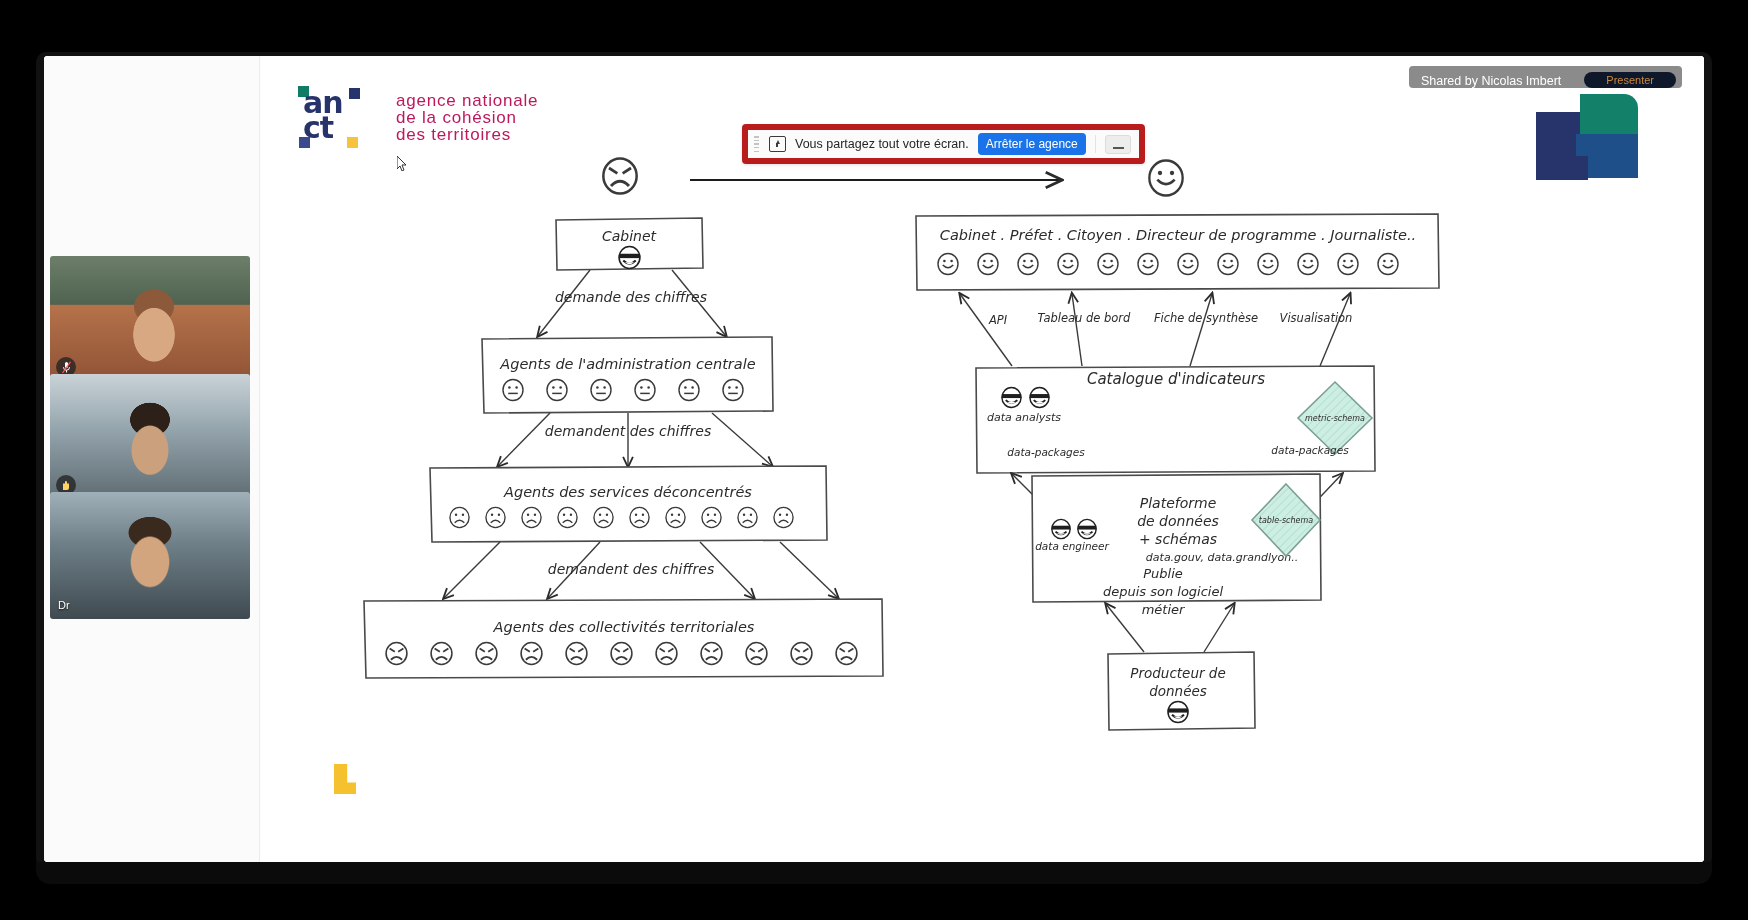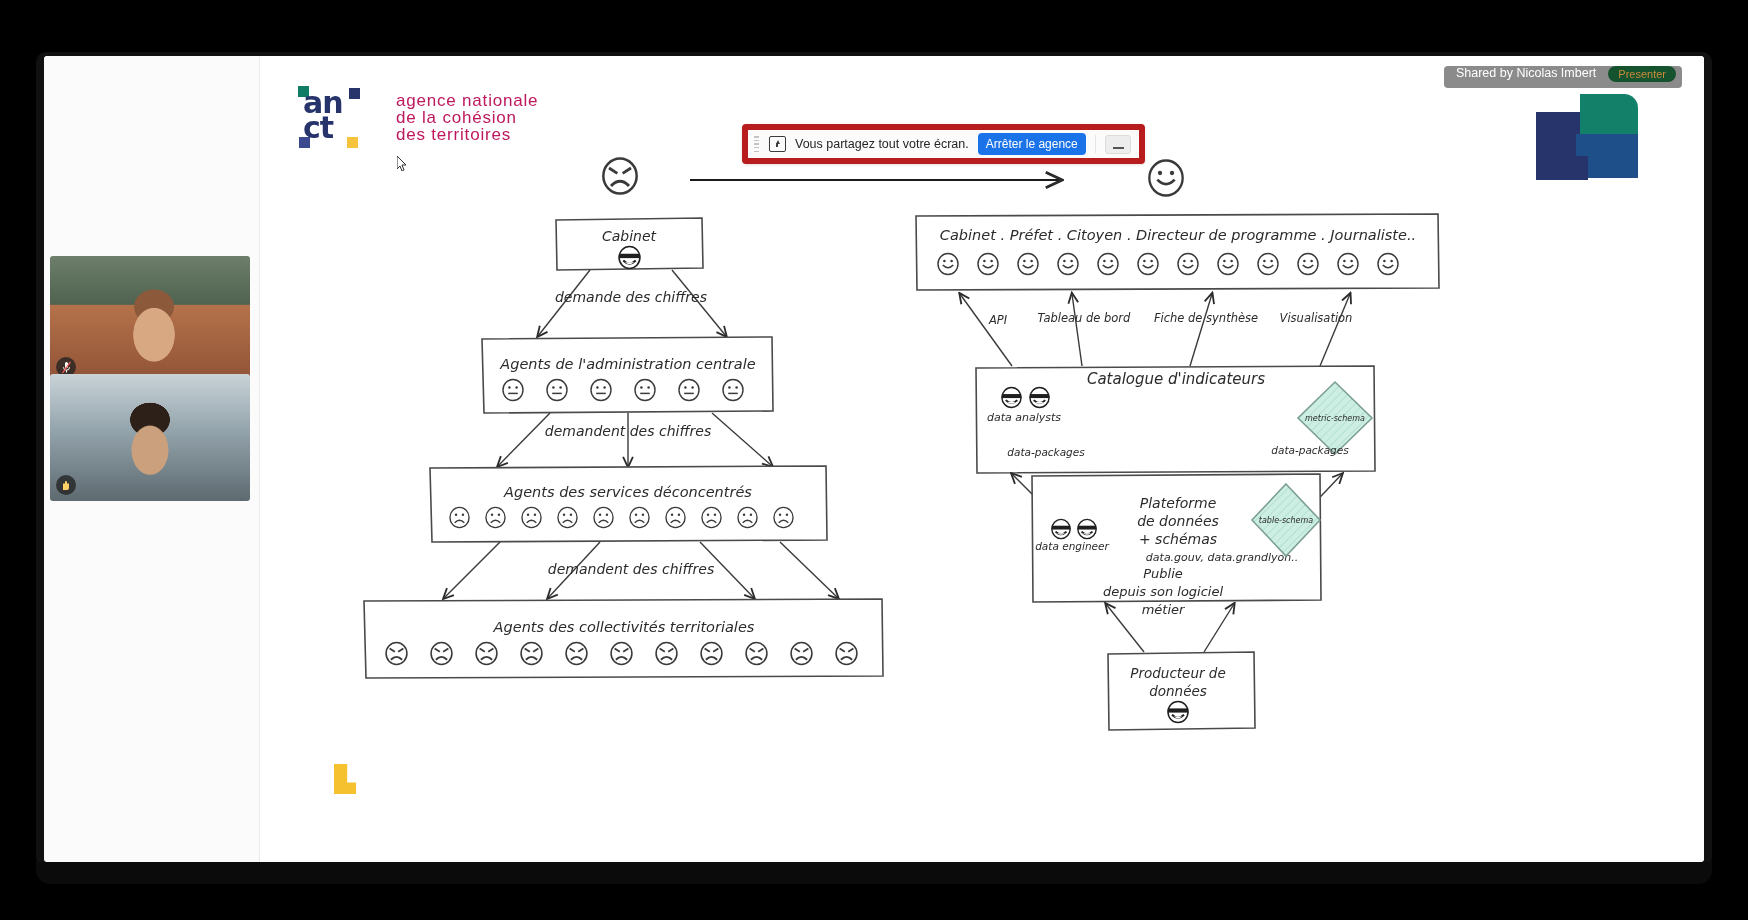--- a/index.html
+++ b/index.html
@@ -55,24 +55,24 @@
         border-radius:50%;background:rgba(35,35,35,.78);color:#fff;font-size:11px;
         display:flex;align-items:center;justify-content:center;}
   .tile-name{position:absolute;left:8px;bottom:8px;color:#fff;font-size:11px;
         text-shadow:0 1px 2px rgba(0,0,0,.8);}
 
   
   .stage{flex:1;position:relative;background:#fff;}
 
   
   .share-owner{position:absolute;right:22px;top:10px;height:22px;
-      display:flex;align-items:flex-start;gap:12px;padding:0 6px 0 12px;
+      display:flex;align-items:flex-end;gap:23px;padding:0 6px 0 12px;
       background:#8b8b8b;border-radius:4px;color:#fff;font-size:12.5px;}
-  .presenter-pill{background:#14532d;color:#c98a3c;font-size:11px;
-      border-radius:11px;padding:2px 10px;}
+  .presenter-pill{background:#0f172a;color:#c98a3c;font-size:11px;
+      border-radius:11px;padding:2px 22px;}
 
   
   .brand{position:absolute;left:38px;top:30px;display:flex;align-items:center;gap:20px;}
   .logo-mark{position:relative;width:62px;height:62px;}
   .logo-letters{position:absolute;left:5px;top:4px;font-size:30px;line-height:25px;
       font-weight:bold;color:#27336b;letter-spacing:-1px;
       font-family:"DejaVu Sans",sans-serif;}
   .sq{position:absolute;width:11px;height:11px;}
   .sq.tl{left:0;top:0;background:#0f7c63;}
   .sq.tr{right:0;top:2px;background:#27336b;}
@@ -149,20 +149,24 @@
                 </svg>
             </div>
           </div>
           <div class="tile">
             <div class="cam-b"></div>
             <div class="tile-badge">
               <svg width="10" height="12" viewBox="0 0 10 12">
                   <path d="M2 11V5.2a1 1 0 012 0V3a1 1 0 012 0v2.2a1 1 0 012 0V9a2 2 0 01-2 2z" fill="#ffd166"></path>
                 </svg>
             </div>
+          </div>
+          <div class="tile">
+            <div class="cam-c"></div>
+            <div class="tile-name">Dr</div>
           </div>
         </div>
 
         <div class="stage">
 
           <div class="share-owner">
             <span>Shared by Nicolas Imbert</span>
             <span class="presenter-pill">Presenter</span>
           </div>
 

